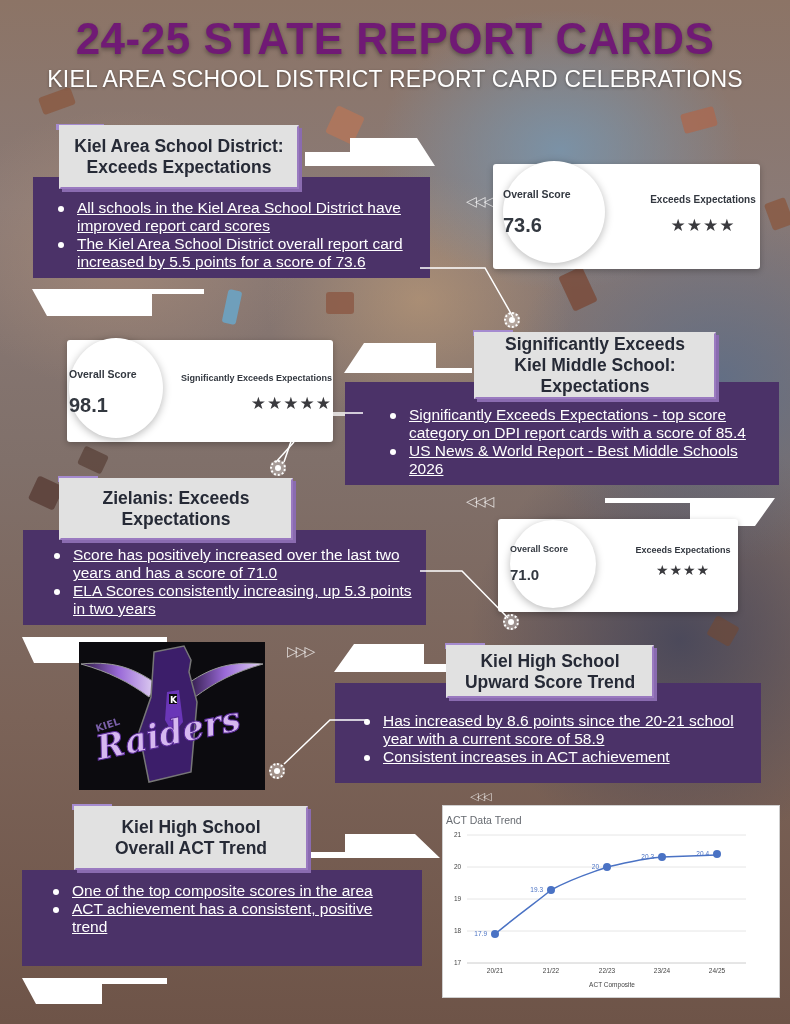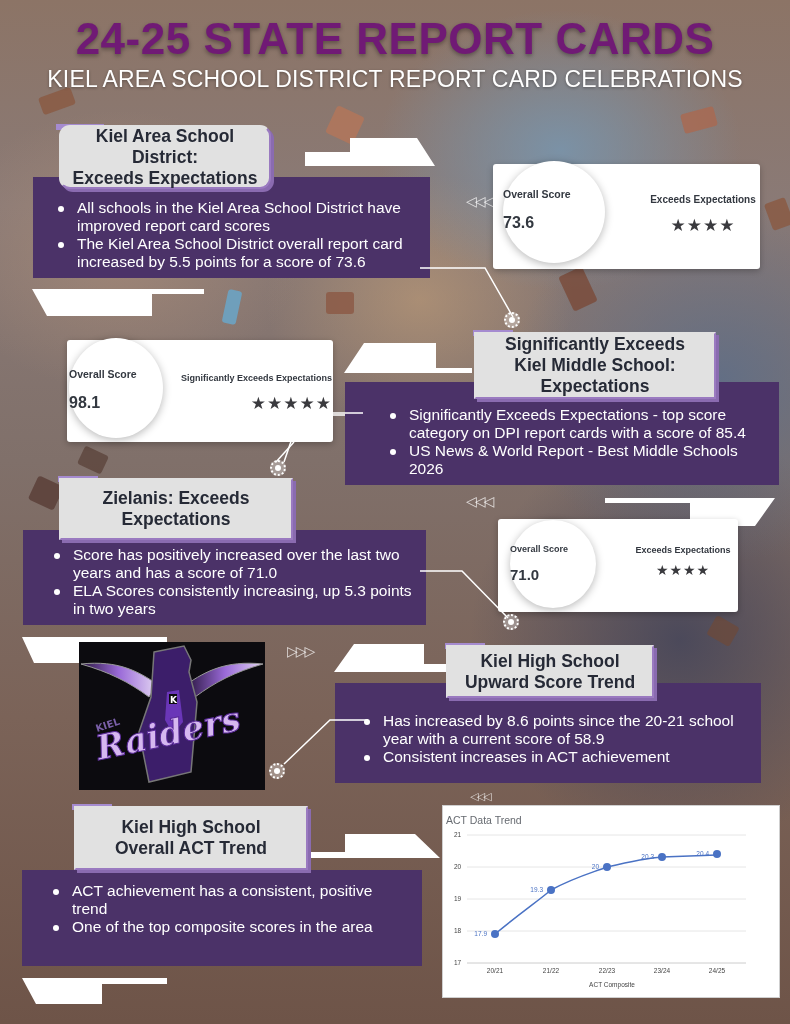--- a/index.html
+++ b/index.html
@@ -27,21 +27,21 @@
     position: absolute; left: 0; top: 66px; width: 790px; text-align: center;
     color: #ffffff; font-family: "Liberation Sans", sans-serif; font-size: 23px;
     letter-spacing: 0.2px; text-shadow: 0 1px 3px rgba(0,0,0,0.35);
   }
 
   .panel {
     position: absolute; background: #4b3268; color: #ffffff;
     font-family: "Liberation Sans", sans-serif; font-size: 15.5px; line-height: 18px;
   }
   .panel ul { list-style: none; }
-  .panel li { position: relative; padding-left: 24px; }
+  .panel li { position: relative; padding-left: 24px; text-decoration: underline; }
   .panel li::before {
     content: ""; position: absolute; left: 5px; top: 7px; width: 6px; height: 6px;
     border-radius: 50%; background: #ffffff;
   }
 
   .label-box {
     position: absolute; background: #e1e1e1; color: #262a36;
     font-family: "Liberation Sans", sans-serif; font-weight: bold; font-size: 17.5px;
     line-height: 21px; text-align: center; display: flex; align-items: center;
     justify-content: center; border: 2px solid #9a7ac0; border-top-color: #e1e1e1; border-left-color: #e1e1e1;
@@ -53,21 +53,21 @@
 
   .score-card {
     position: absolute; background: #ffffff; border-radius: 3px;
     box-shadow: 0 2px 6px rgba(0,0,0,0.25);
   }
   .score-circle {
     position: absolute; background: #ffffff; border-radius: 50%;
     box-shadow: 0 2px 8px rgba(0,0,0,0.28); color: #333840;
   }
   .score-circle .lbl { font-family: "Liberation Sans", sans-serif; font-weight: bold; font-size: 10.5px; }
-  .score-circle .val { font-family: "Liberation Sans", sans-serif; font-weight: bold; font-size: 16px; }
+  .score-circle .val { font-family: "Liberation Sans", sans-serif; font-weight: bold; font-size: 20px; }
   .rating {
     position: absolute; text-align: center; color: #333840;
     font-family: "Liberation Sans", sans-serif;
   }
   .rating .cat { font-weight: bold; font-size: 10px; white-space: nowrap; }
   .rating .stars { font-size: 17px; letter-spacing: 1px; margin-top: 10px; color: #3a3a3e; }
 
   .connector { position: absolute; overflow: visible; }
   .node {
     position: absolute; width: 16px; height: 16px; border-radius: 50%;
@@ -144,21 +144,21 @@
     <polygon points="0,0 145,0 145,6 80,6 80,26 14,26" fill="#ffffff"></polygon>
   </svg>
 
 <div class="panel" style="left:33px;top:177px;width:397px;height:101px;padding:22px 14px 0 20px;">
   <ul>
     <li>All schools in the Kiel Area School District have improved report card scores</li>
     <li>The Kiel Area School District overall report card increased by 5.5 points for a score of 73.6</li>
   </ul>
 </div>
 <div class="label-accent" style="left:56px;top:124px;width:48px;"></div>
-<div class="label-box" style="left:59px;top:125px;width:212px;height:64px;flex-direction:column;border-radius:11px;">
+<div class="label-box" style="left:59px;top:125px;width:240px;height:64px;flex-direction:column;">
   <span>Kiel Area School District:</span>
   <span>Exceeds Expectations</span>
 </div>
 <div class="chevrons" style="left:466px;top:193px;">◁◁◁</div>
 <div class="score-card" style="left:493px;top:164px;width:267px;height:105px;">
   <div class="score-circle" style="left:10px;top:-3px;width:102px;height:102px;padding-top:27px;">
     <div class="lbl">Overall Score</div>
     <div class="val" style="margin-top:14px;">73.6</div>
   </div>
   <div class="rating" style="left:150px;top:30px;width:120px;">
@@ -262,22 +262,22 @@
   <span>Kiel High School</span>
   <span>Upward Score Trend</span>
 </div>
 <svg class="connector" style="left:270px;top:712px;" width="110" height="60">
     <polyline points="98,8 60,8 14,52" stroke="#ffffff" stroke-width="1.5" fill="none"></polyline>
   </svg>
 <div class="node" style="left:269px;top:763px;"></div>
 
 <div class="panel" style="left:22px;top:870px;width:400px;height:96px;padding:12px 12px 0 26px;">
   <ul>
+    <li>One of the top composite scores in the area</li>
     <li>ACT achievement has a consistent, positive trend</li>
-    <li>One of the top composite scores in the area</li>
   </ul>
 </div>
 <div class="label-accent" style="left:72px;top:804px;width:40px;"></div>
 <div class="label-box" style="left:74px;top:806px;width:234px;height:64px;flex-direction:column;">
   <span>Kiel High School</span>
   <span>Overall ACT Trend</span>
 </div>
 <div class="chevrons" style="left:470px;top:790px;font-size:11px;">◁◁◁</div>
 
 <div class="chart-card">

